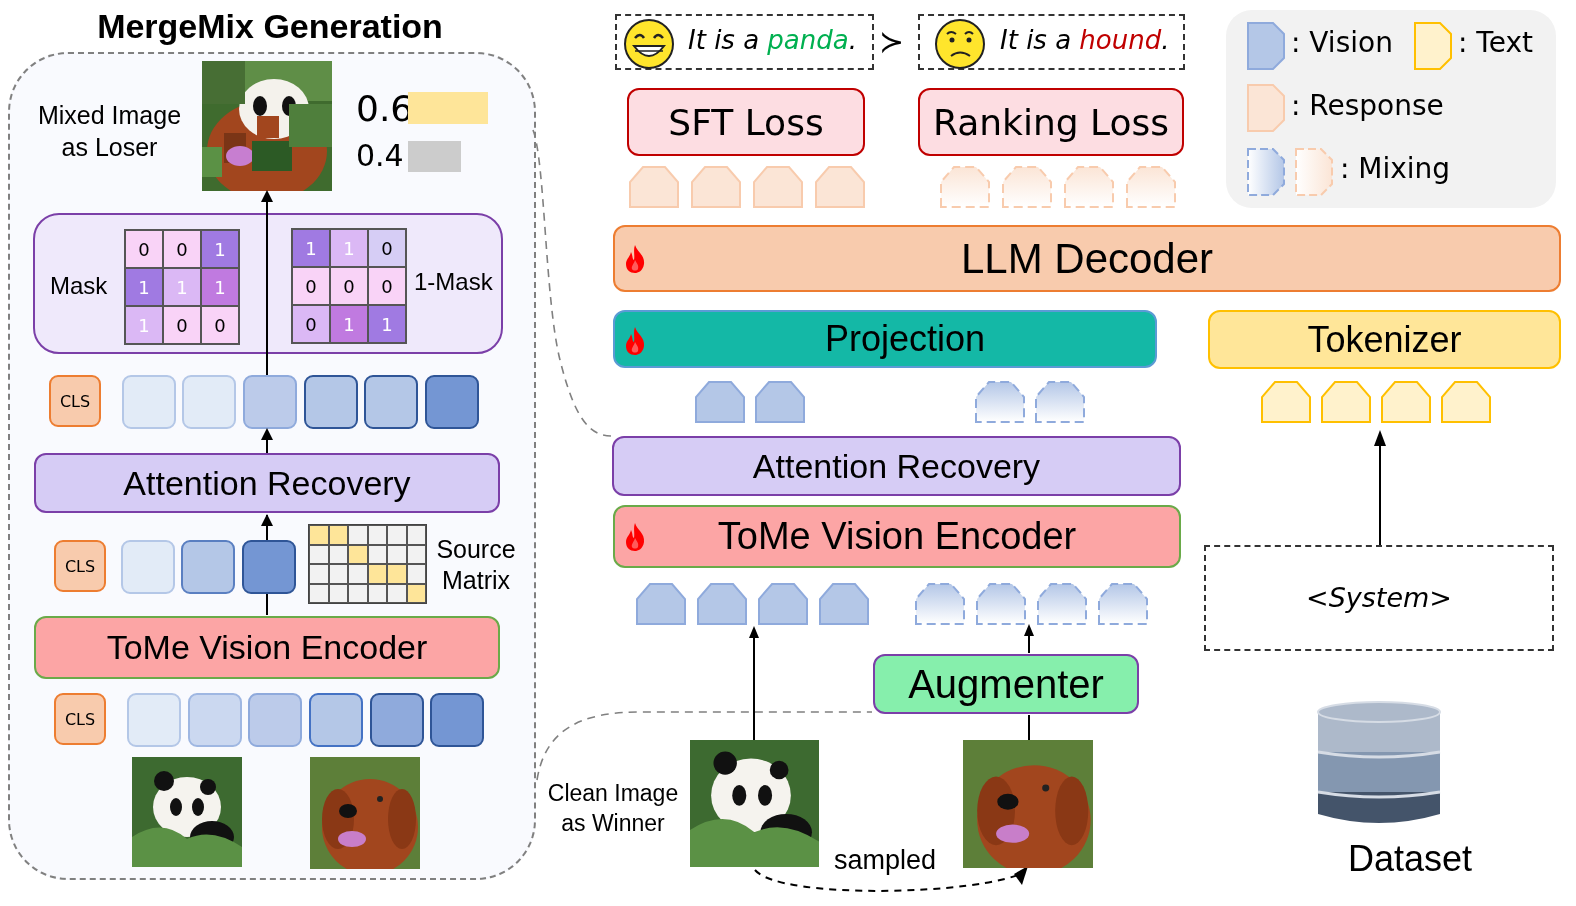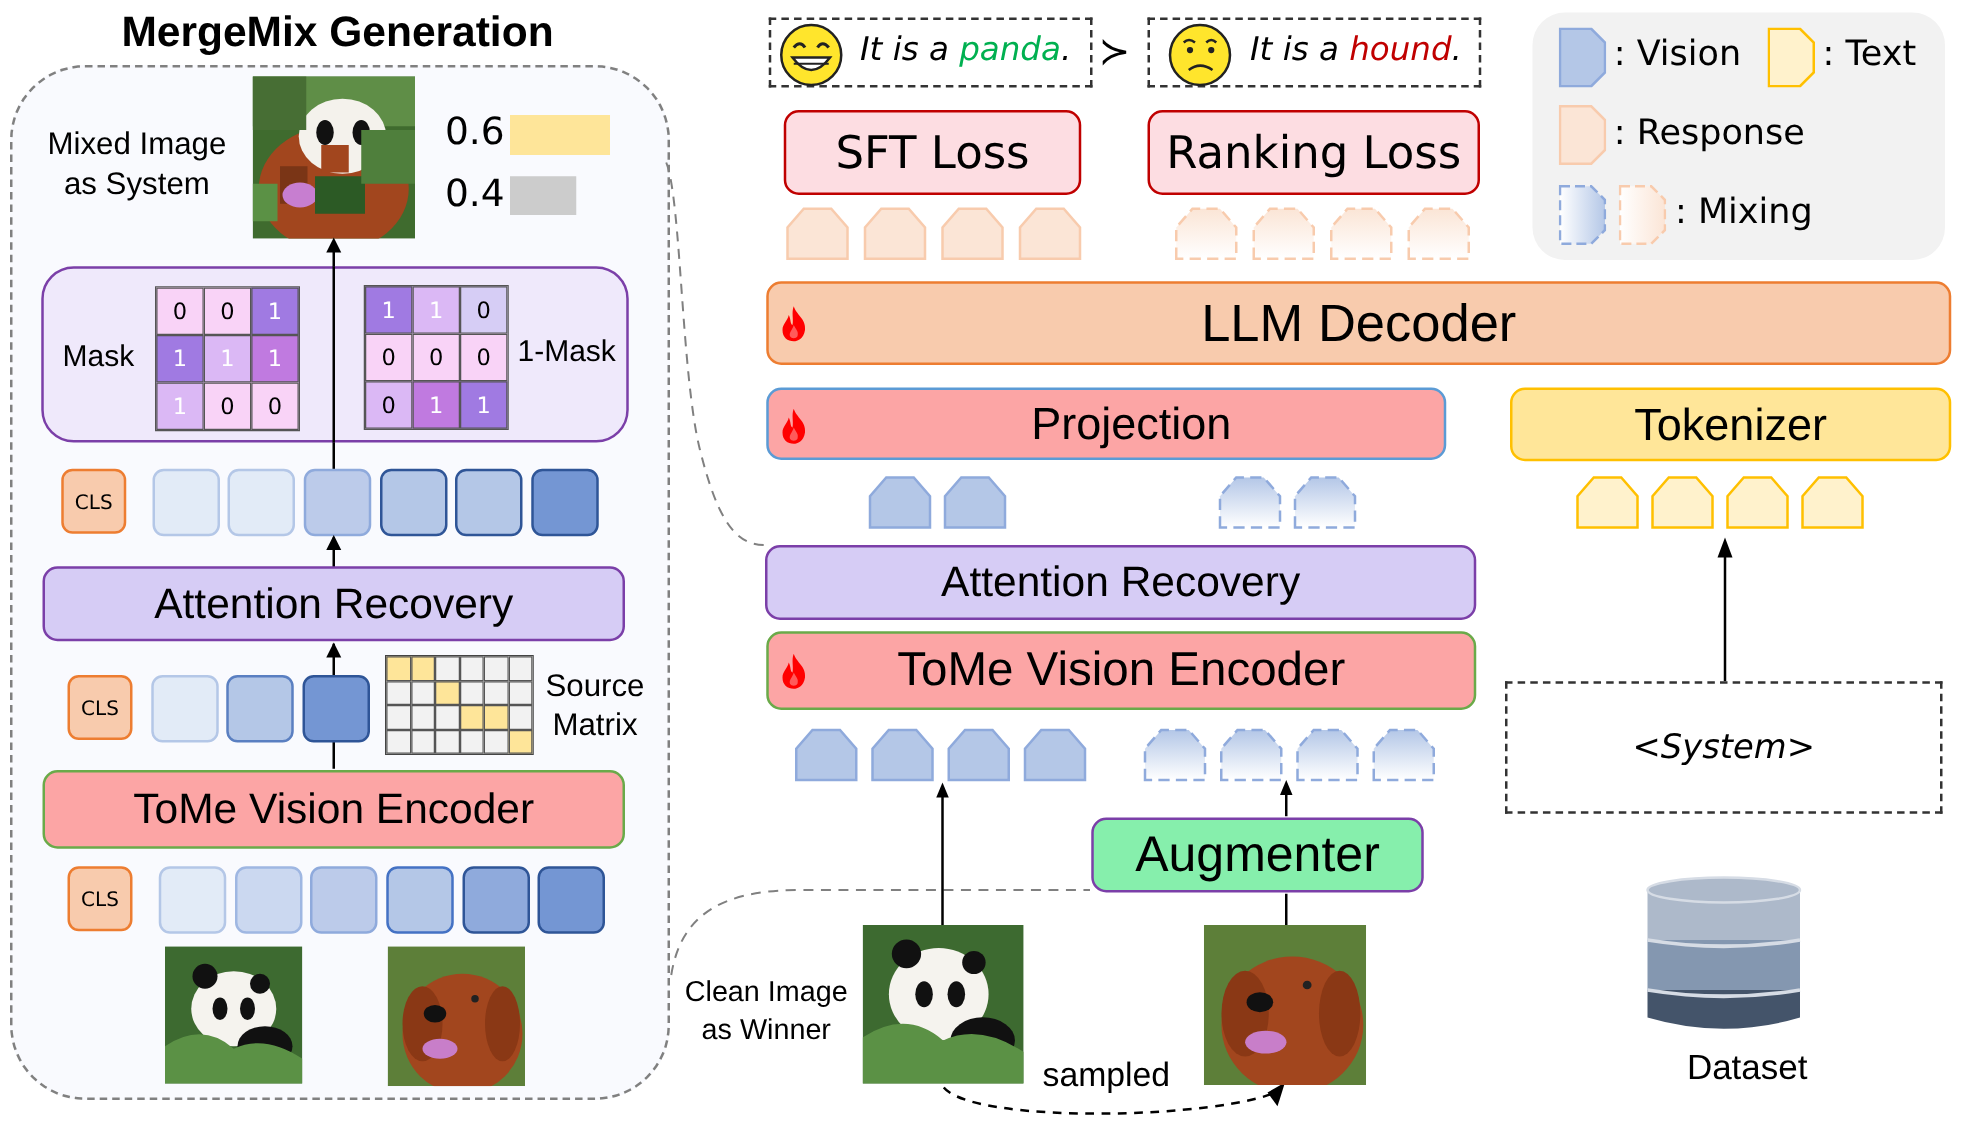--- a/index.html
+++ b/index.html
@@ -79,21 +79,21 @@
       <path d="M12 16 C14 20 16 21 15 25 C14 27 10 27 9 25 C8 22 11 20 12 16 Z" fill="#ff5a5a"></path>
     </symbol>
   </defs>
 </svg>
 
 <div class="abs center-text" id="left-title">MergeMix Generation</div>
 <div class="abs" id="left-panel"></div>
 
 <div class="abs center-text small-label" style="left:22px;top:98px;width:175px;height:66px;flex-direction:column;font-size:25px;">
   <span>Mixed Image</span>
-  <span>as System</span>
+  <span>as Loser</span>
 </div>
 
 <div class="abs img-box" style="left:202px;top:61px;width:130px;height:130px;">
   <svg viewBox="0 0 130 130" preserveAspectRatio="none">
     <rect width="130" height="130" fill="#3f6b2e"></rect>
     <rect x="0" y="0" width="130" height="40" fill="#5f8e47"></rect>
     <ellipse cx="65" cy="90" rx="60" ry="50" fill="#a2461e"></ellipse>
     <rect x="43" y="43" width="43" height="43" fill="#a2461e"></rect>
     <ellipse cx="72" cy="48" rx="35" ry="30" fill="#f4f2ec"></ellipse>
     <ellipse cx="58" cy="45" rx="7" ry="10" fill="#111"></ellipse>
@@ -101,21 +101,21 @@
     <rect x="55" y="55" width="22" height="22" fill="#a2461e"></rect>
     <rect x="22" y="72" width="22" height="30" fill="#7a3516"></rect>
     <ellipse cx="38" cy="95" rx="14" ry="10" fill="#c77ed0"></ellipse>
     <rect x="50" y="80" width="40" height="30" fill="#2c5a25"></rect>
     <rect x="0" y="86" width="20" height="30" fill="#5b9145"></rect>
     <rect x="87" y="43" width="43" height="43" fill="#4f7f3c"></rect>
     <rect x="0" y="0" width="43" height="43" fill="#476e34"></rect>
   </svg>
 </div>
 
-<div class="abs" style="left:356px;top:88px;font-size:30px;font-family:'DejaVu Sans',sans-serif;">0.6</div>
+<div class="abs" style="left:356px;top:88px;font-size:36px;font-family:'DejaVu Sans',sans-serif;">0.6</div>
 <div class="abs" style="left:408px;top:92px;width:80px;height:32px;background:#fee599;"></div>
 <div class="abs" style="left:356px;top:138px;font-size:30px;font-family:'DejaVu Sans',sans-serif;">0.4</div>
 <div class="abs" style="left:408px;top:141px;width:53px;height:31px;background:#cccccc;"></div>
 
 <div class="abs arrow-line" style="left:266px;top:200px;height:225px;"></div>
 <div class="abs arrow-head" style="left:261px;top:190px;"></div>
 
 <div class="abs block mask-block" style="left:33px;top:213px;width:470px;height:141px;"></div>
 <div class="abs arrow-line" style="left:266px;top:213px;height:141px;"></div>
 <div class="abs" style="left:50px;top:272px;font-size:24px;">Mask</div>
@@ -352,21 +352,21 @@
 </div>
 <div class="abs legend-label" style="left:1340px;top:152px;">: Mixing</div>
 
 <div class="abs block center-text big-label" style="left:613px;top:225px;width:948px;height:67px;background:#f8cbad;border-color:#ed7d31;">
   <span>LLM Decoder</span>
 </div>
 <svg class="abs flame" style="left:623px;top:244px;">
     <use href="#flameSym"></use>
   </svg>
 
-<div class="abs block center-text med-label" style="left:613px;top:310px;width:544px;height:58px;background:#fca5a5;border-color:#5b9bd5;padding-left:40px;">
+<div class="abs block center-text med-label" style="left:613px;top:310px;width:544px;height:58px;background:#14b8a6;border-color:#5b9bd5;padding-left:40px;">
   <span>Projection</span>
 </div>
 <svg class="abs flame" style="left:623px;top:326px;">
     <use href="#flameSym"></use>
   </svg>
 
 <div class="abs block center-text med-label" style="left:1208px;top:310px;width:353px;height:59px;background:#ffe699;border-color:#ffc000;">
   <span>Tokenizer</span>
 </div>
 
@@ -511,13 +511,13 @@
 <div class="abs" style="left:1316px;top:696px;width:126px;height:132px;">
   <svg viewBox="0 0 126 132" width="126" height="132">
     <path d="M2 96 L2 118 Q63 136 124 118 L124 96 Z" fill="#44546a"></path>
     <rect x="2" y="56" width="122" height="40" fill="#8497b0"></rect>
     <rect x="2" y="16" width="122" height="40" fill="#adb9ca"></rect>
     <ellipse cx="63" cy="16" rx="61" ry="10" fill="#adb9ca" stroke="#d6dce5" stroke-width="2"></ellipse>
     <path d="M2 56 Q63 66 124 56" fill="none" stroke="#d6dce5" stroke-width="3"></path>
     <path d="M2 96 Q63 106 124 96" fill="none" stroke="#d6dce5" stroke-width="3"></path>
   </svg>
 </div>
-<div class="abs" style="left:1316px;top:838px;width:130px;text-align:right;font-size:28px;">Dataset</div>
+<div class="abs" style="left:1348px;top:838px;width:130px;text-align:left;font-size:36px;">Dataset</div>
 
 </body></html>

